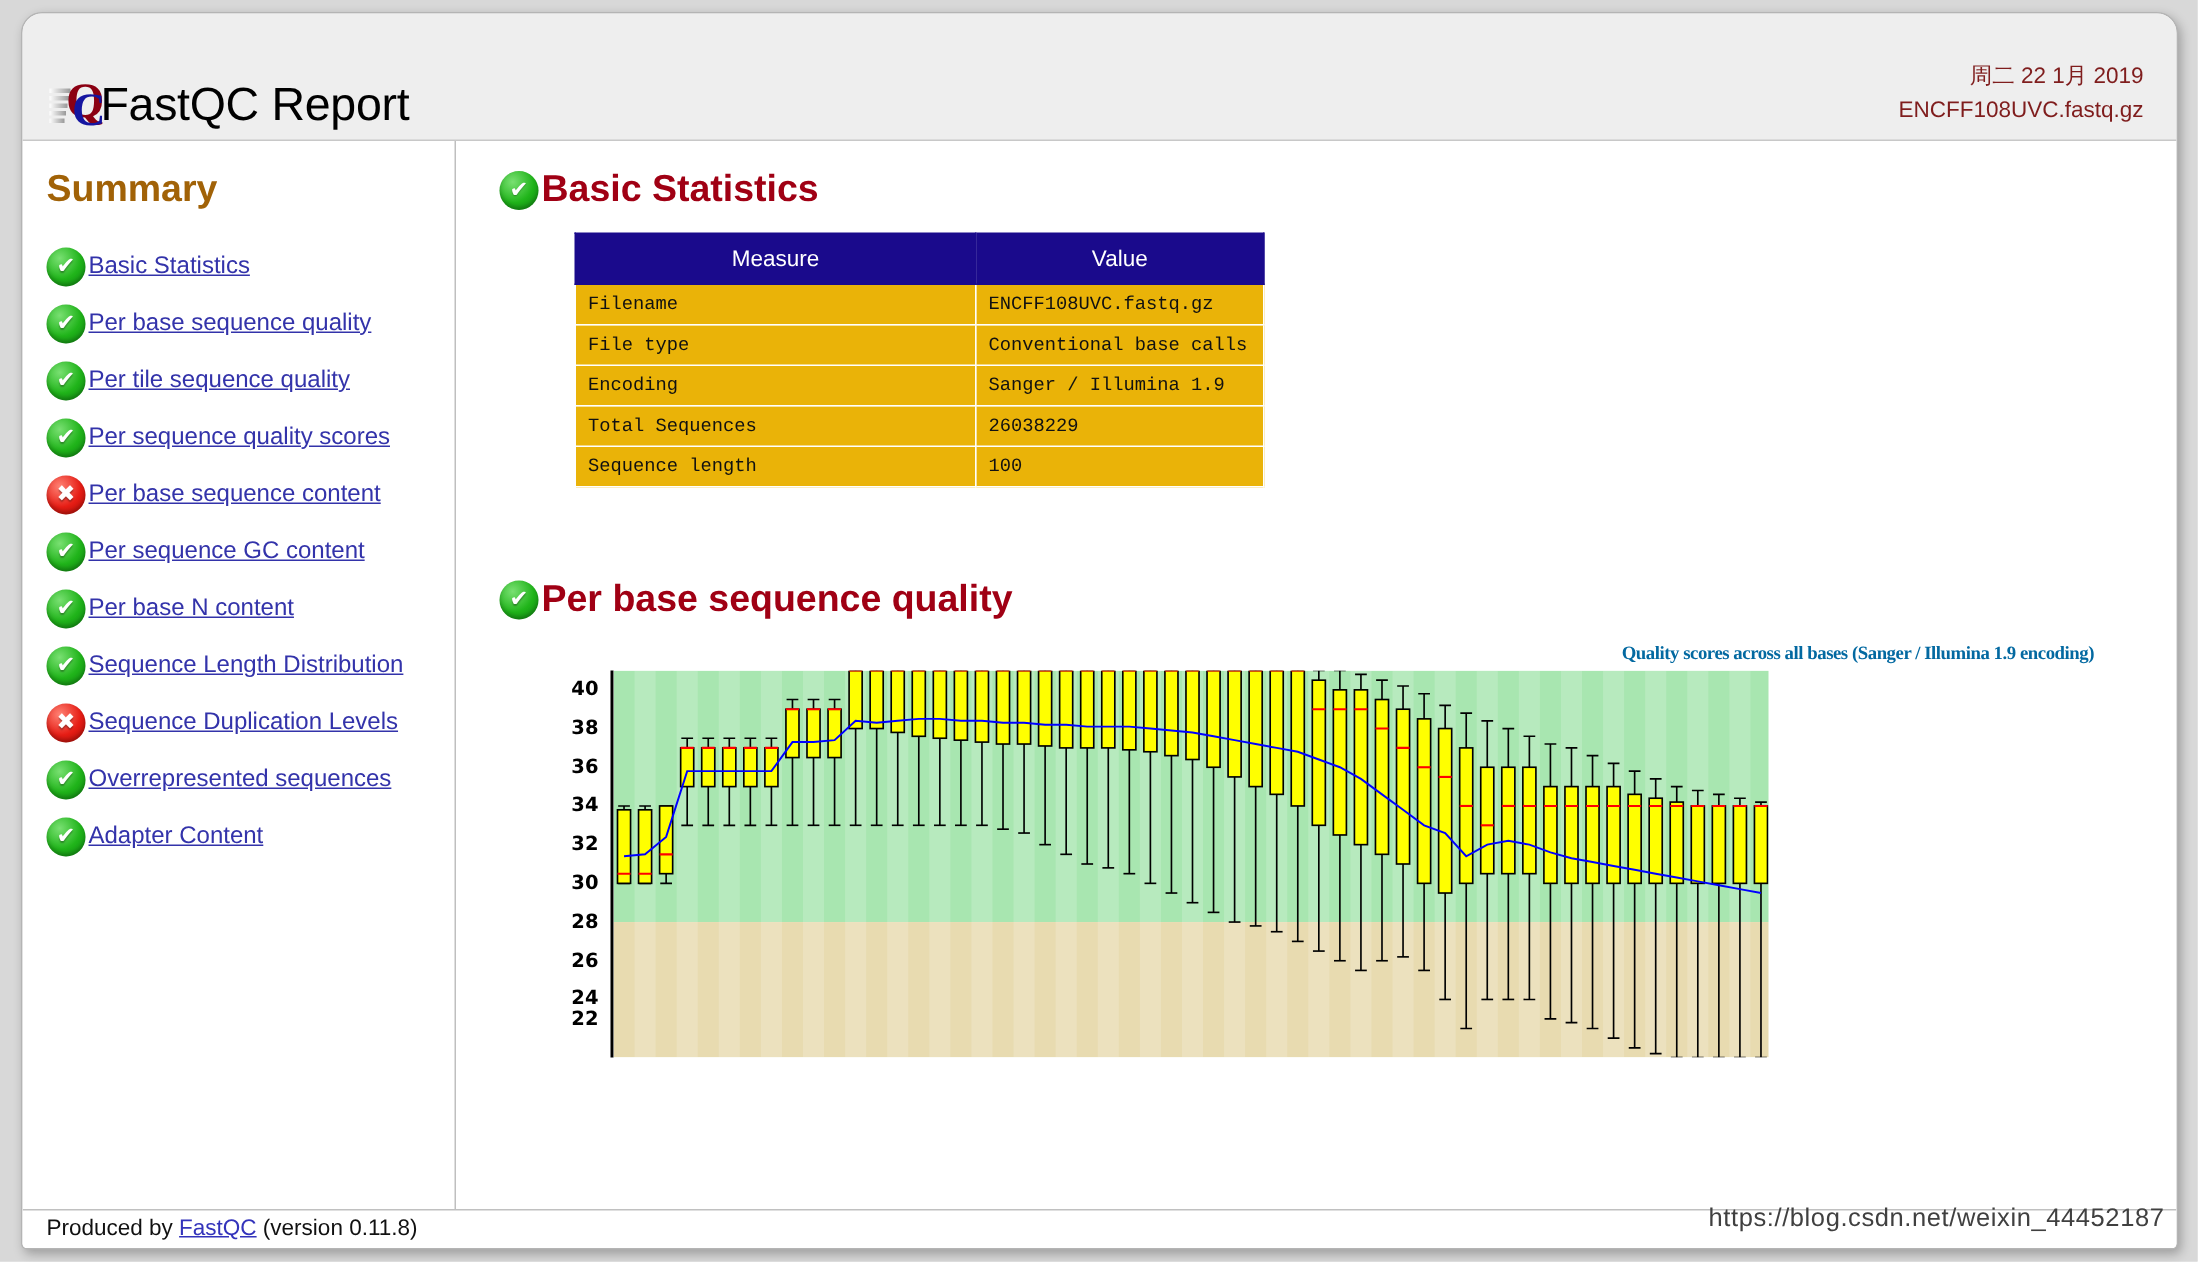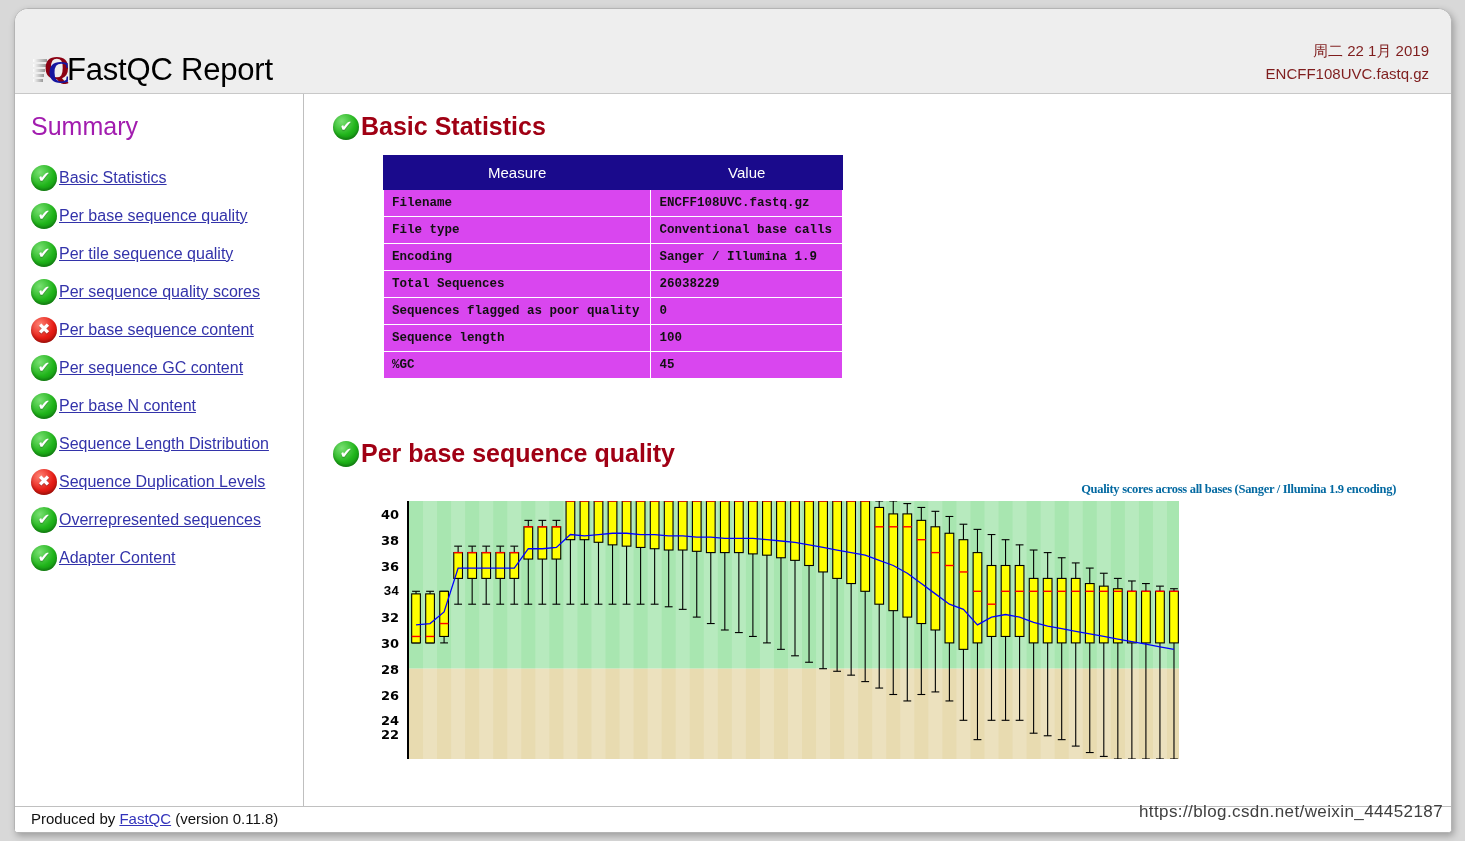--- a/index.html
+++ b/index.html
@@ -69,21 +69,21 @@
     width: 100%; bottom: 0;
   }
   #sidebar {
     position: absolute; left: 0; top: 0;
     width: 289px; height: 100%;
     background: #ffffff;
     border-right: 1px solid #bfbfbf;
     padding: 18px 0 0 16px;
   }
   #sidebar-title {
-    font-size: 25px; color: #a21caf; font-weight: normal;
+    font-size: 25px; color: #a16207; font-weight: bold;
     margin: 0 0 24px 0;
   }
   .summary-item {
     display: flex; align-items: center;
     margin-bottom: 12px; cursor: pointer;
   }
   .status-badge {
     width: 26px; height: 26px; border-radius: 50%;
     flex: 0 0 26px; margin-right: 2px;
     display: flex; align-items: center; justify-content: center;
@@ -131,24 +131,23 @@
     font-size: 12.5px;
   }
   #basic-stats-table th {
     background: #1a0a8c; color: #ffffff;
     font-family: "Liberation Sans", sans-serif;
     font-size: 15px; font-weight: normal;
     padding: 8px 4px; text-align: center;
     border: 1px solid #1a0a8c;
   }
   #basic-stats-table td {
-    background: #d946ef; color: #111;
+    background: #eab308; color: #111;
     padding: 6px 8px; border: 1px solid #ffffff;
     white-space: nowrap;
-    font-weight: bold;
   }
   #basic-stats-table td.measure-cell { width: 268px; }
   #basic-stats-table td.value-cell { width: 192px; }
 
   
   #pbsq-section { margin-top: 60px; }
   #chart-wrap { position: relative; margin-left: 36px; margin-top: 8px; }
   #chart-title {
     font-family: Liberation Serif, serif;
     font-size: 12.5px; font-weight: bold; color: #0369a1;
@@ -315,50 +314,42 @@
             </tr>
             <tr>
               <td class="measure-cell">Encoding</td>
               <td class="value-cell">Sanger / Illumina 1.9</td>
             </tr>
             <tr>
               <td class="measure-cell">Total Sequences</td>
               <td class="value-cell">26038229</td>
             </tr>
             <tr>
-              <td class="measure-cell">Sequences flagged as poor quality</td>
-              <td class="value-cell">0</td>
-            </tr>
-            <tr>
               <td class="measure-cell">Sequence length</td>
               <td class="value-cell">100</td>
-            </tr>
-            <tr>
-              <td class="measure-cell">%GC</td>
-              <td class="value-cell">45</td>
             </tr>
           </tbody>
       </table>
 
       <div id="pbsq-section">
         <div class="module-head">
           <span class="status-badge pass">
             <span class="mark">✔</span>
           </span>
           <span class="module-title">Per base sequence quality</span>
         </div>
 
         <div id="chart-wrap">
           <div id="chart-title">Quality scores across all bases (Sanger / Illumina 1.9 encoding)</div>
           <div id="plot-area-outer">
             <div id="y-axis">
                 <div class="y-tick" style="top: 12.9px; text-align: right;">40</div>
                 <div class="y-tick" style="top: 38.7px;">38</div>
                 <div class="y-tick" style="top: 64.5px;">36</div>
-                <div class="y-tick" style="top: 90.3px; font-family: Liberation Mono, monospace;">34</div>
+                <div class="y-tick" style="top: 90.3px;">34</div>
                 <div class="y-tick" style="top: 116.1px;">32</div>
                 <div class="y-tick" style="top: 141.9px;">30</div>
                 <div class="y-tick" style="top: 167.7px;">28</div>
                 <div class="y-tick" style="top: 193.5px;">26</div>
                 <div class="y-tick" style="top: 219.3px;">24</div>
                 <div class="y-tick" style="top: 233px;">22</div>
               </div>
             <div id="plot-canvas">
               <svg id="plot-svg" width="772" height="258" viewBox="0 0 772 258" xmlns="http://www.w3.org/2000/svg">
                   <rect x="0" y="0" width="772" height="167.7" fill="#a8e6b0"></rect>

